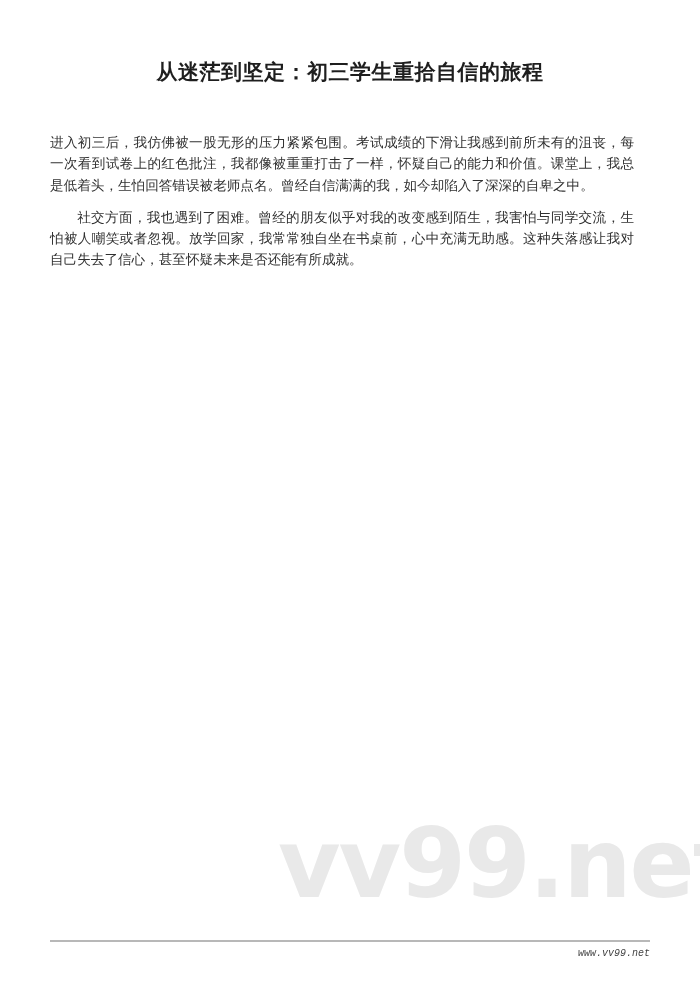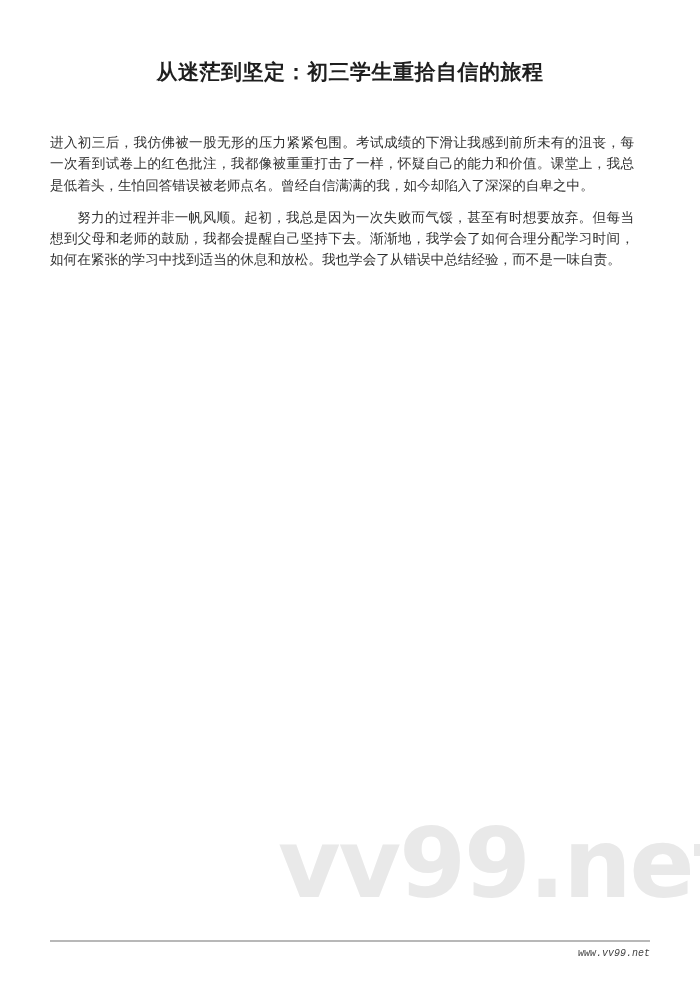--- a/index.html
+++ b/index.html
@@ -18,19 +18,19 @@
 <body>
 
 <div class="page">
 
   <div class="watermark">vv99.net</div>
 
   <h1 class="cn-title text-layer" style="margin:0;">从迷茫到坚定：初三学生重拾自信的旅程</h1>
 
   <div class="cn-body text-layer">
     <p>进入初三后，我仿佛被一股无形的压力紧紧包围。考试成绩的下滑让我感到前所未有的沮丧，每一次看到试卷上的红色批注，我都像被重重打击了一样，怀疑自己的能力和价值。课堂上，我总是低着头，生怕回答错误被老师点名。曾经自信满满的我，如今却陷入了深深的自卑之中。</p>
-    <p class="indent">努力的过程并非一帆风顺。起初，我总是因为一次失败而气馁，甚至有时想要放弃。但每当想到父母和老师的鼓励，我都会提醒自己坚持下去。渐渐地，我学会了如何合理分配学习时间，如何在紧张的学习中找到适当的休息和放松。我也学会了从错误中总结经验，而不是一味自责。</p>
+    <p class="indent">社交方面，我也遇到了困难。曾经的朋友似乎对我的改变感到陌生，我害怕与同学交流，生怕被人嘲笑或者忽视。放学回家，我常常独自坐在书桌前，心中充满无助感。这种失落感让我对自己失去了信心，甚至怀疑未来是否还能有所成就。</p>
   </div>
 
   <div class="divider"></div>
   <div class="footer-url">www.vv99.net</div>
 
 </div>
 
 </body></html>

